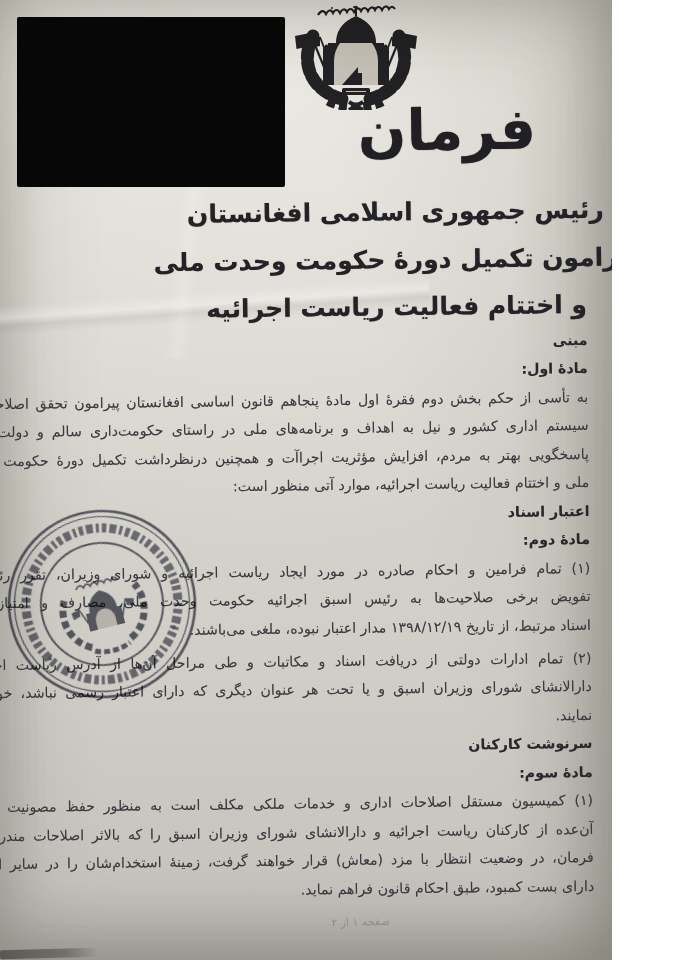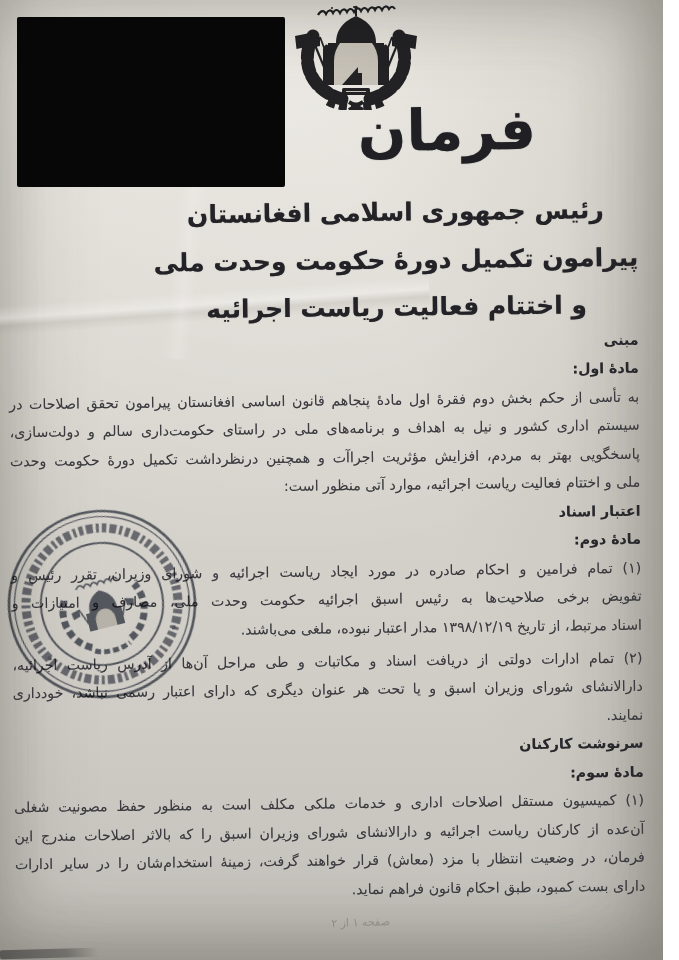--- a/index.html
+++ b/index.html
@@ -1,20 +1,20 @@
 <!DOCTYPE html>
 <html lang="fa"><head>
 <meta charset="utf-8">
 <style>
   html,body{margin:0;padding:0;}
   body{width:679px;height:960px;overflow:hidden;font-family:"DejaVu Sans",sans-serif;}
 
   
   .photo{
-    position:relative;width:663px;height:960px;overflow:hidden;
+    position:relative;width:612px;height:960px;overflow:hidden;
     background:
       radial-gradient(130% 85% at 42% 6%, rgba(255,255,255,.38), rgba(255,255,255,0) 62%),
       linear-gradient(258deg, rgba(110,108,100,.14), rgba(110,108,100,0) 38%),
       linear-gradient(180deg,#e2ded5 0%,#d9d6cf 38%,#d0cdc7 72%,#c2c0ba 100%);
     box-shadow:inset 0 0 95px rgba(70,68,58,.30), inset -28px 0 70px rgba(70,68,58,.16), inset 0 -30px 50px rgba(70,68,58,.14);
   }
   .crease{
     position:absolute;left:-30px;top:292px;width:460px;height:30px;
     background:linear-gradient(180deg,rgba(255,255,255,0),rgba(255,255,255,.30) 42%,rgba(120,118,108,.13) 68%,rgba(255,255,255,0));
     transform:rotate(-4deg);pointer-events:none;

